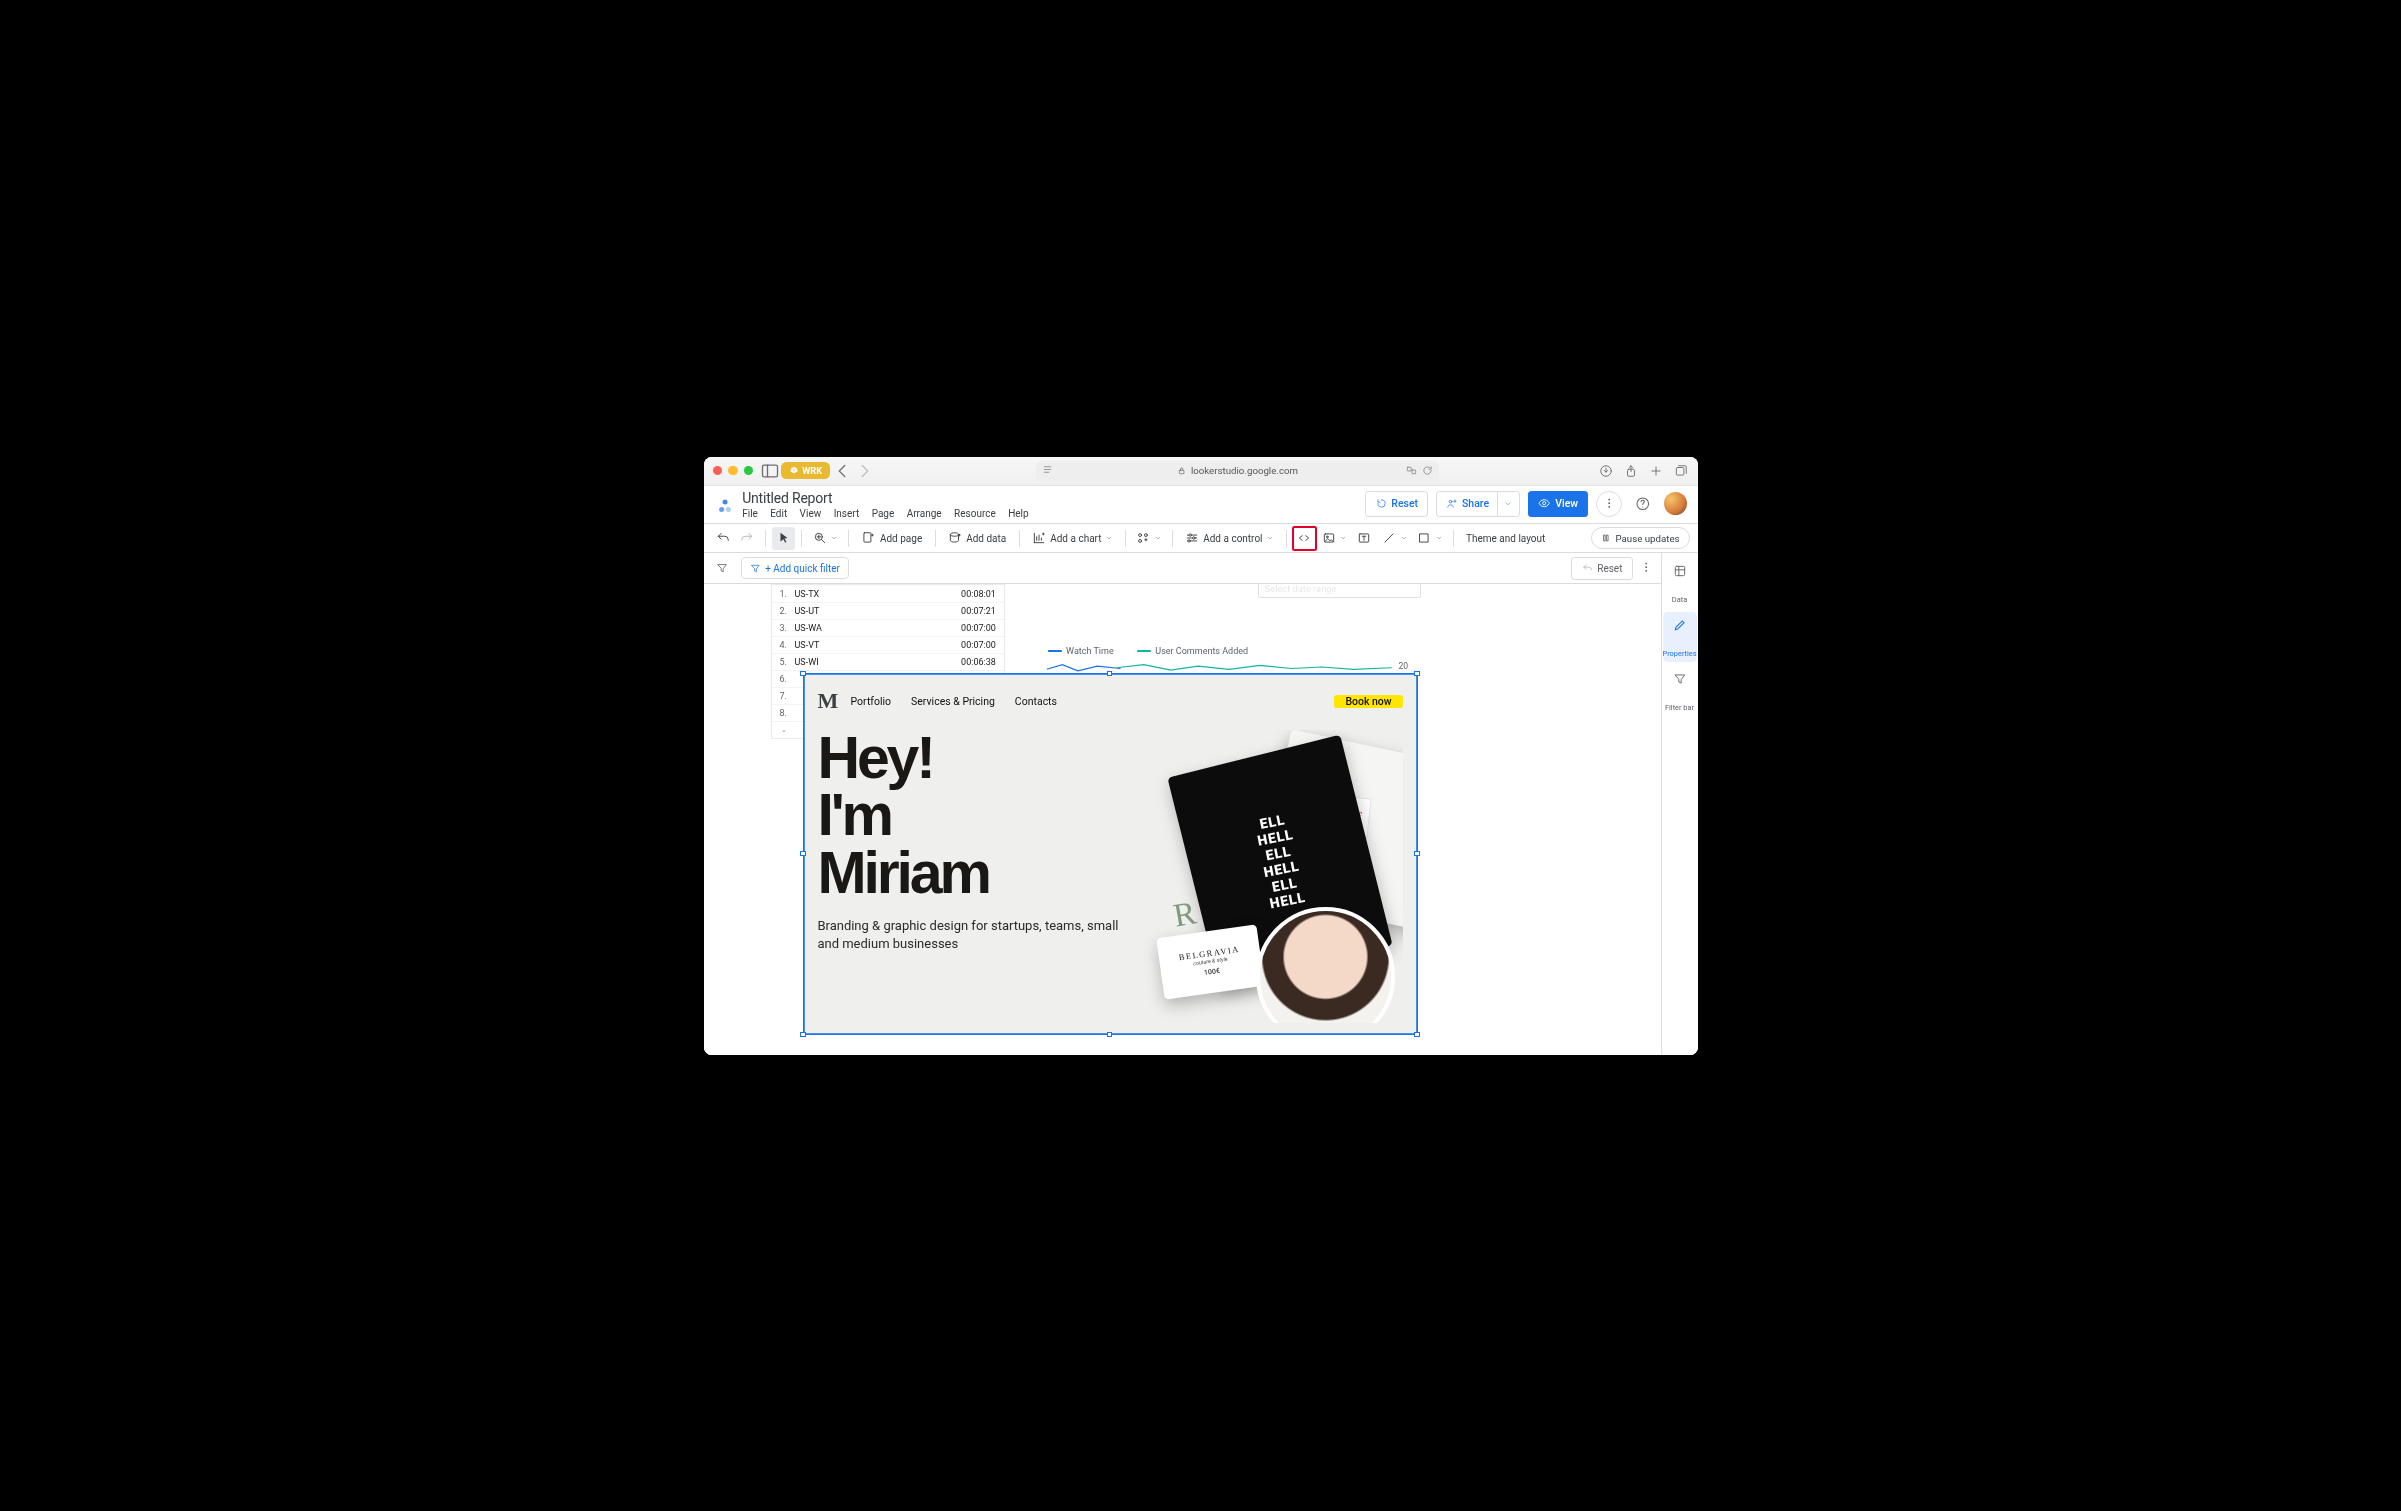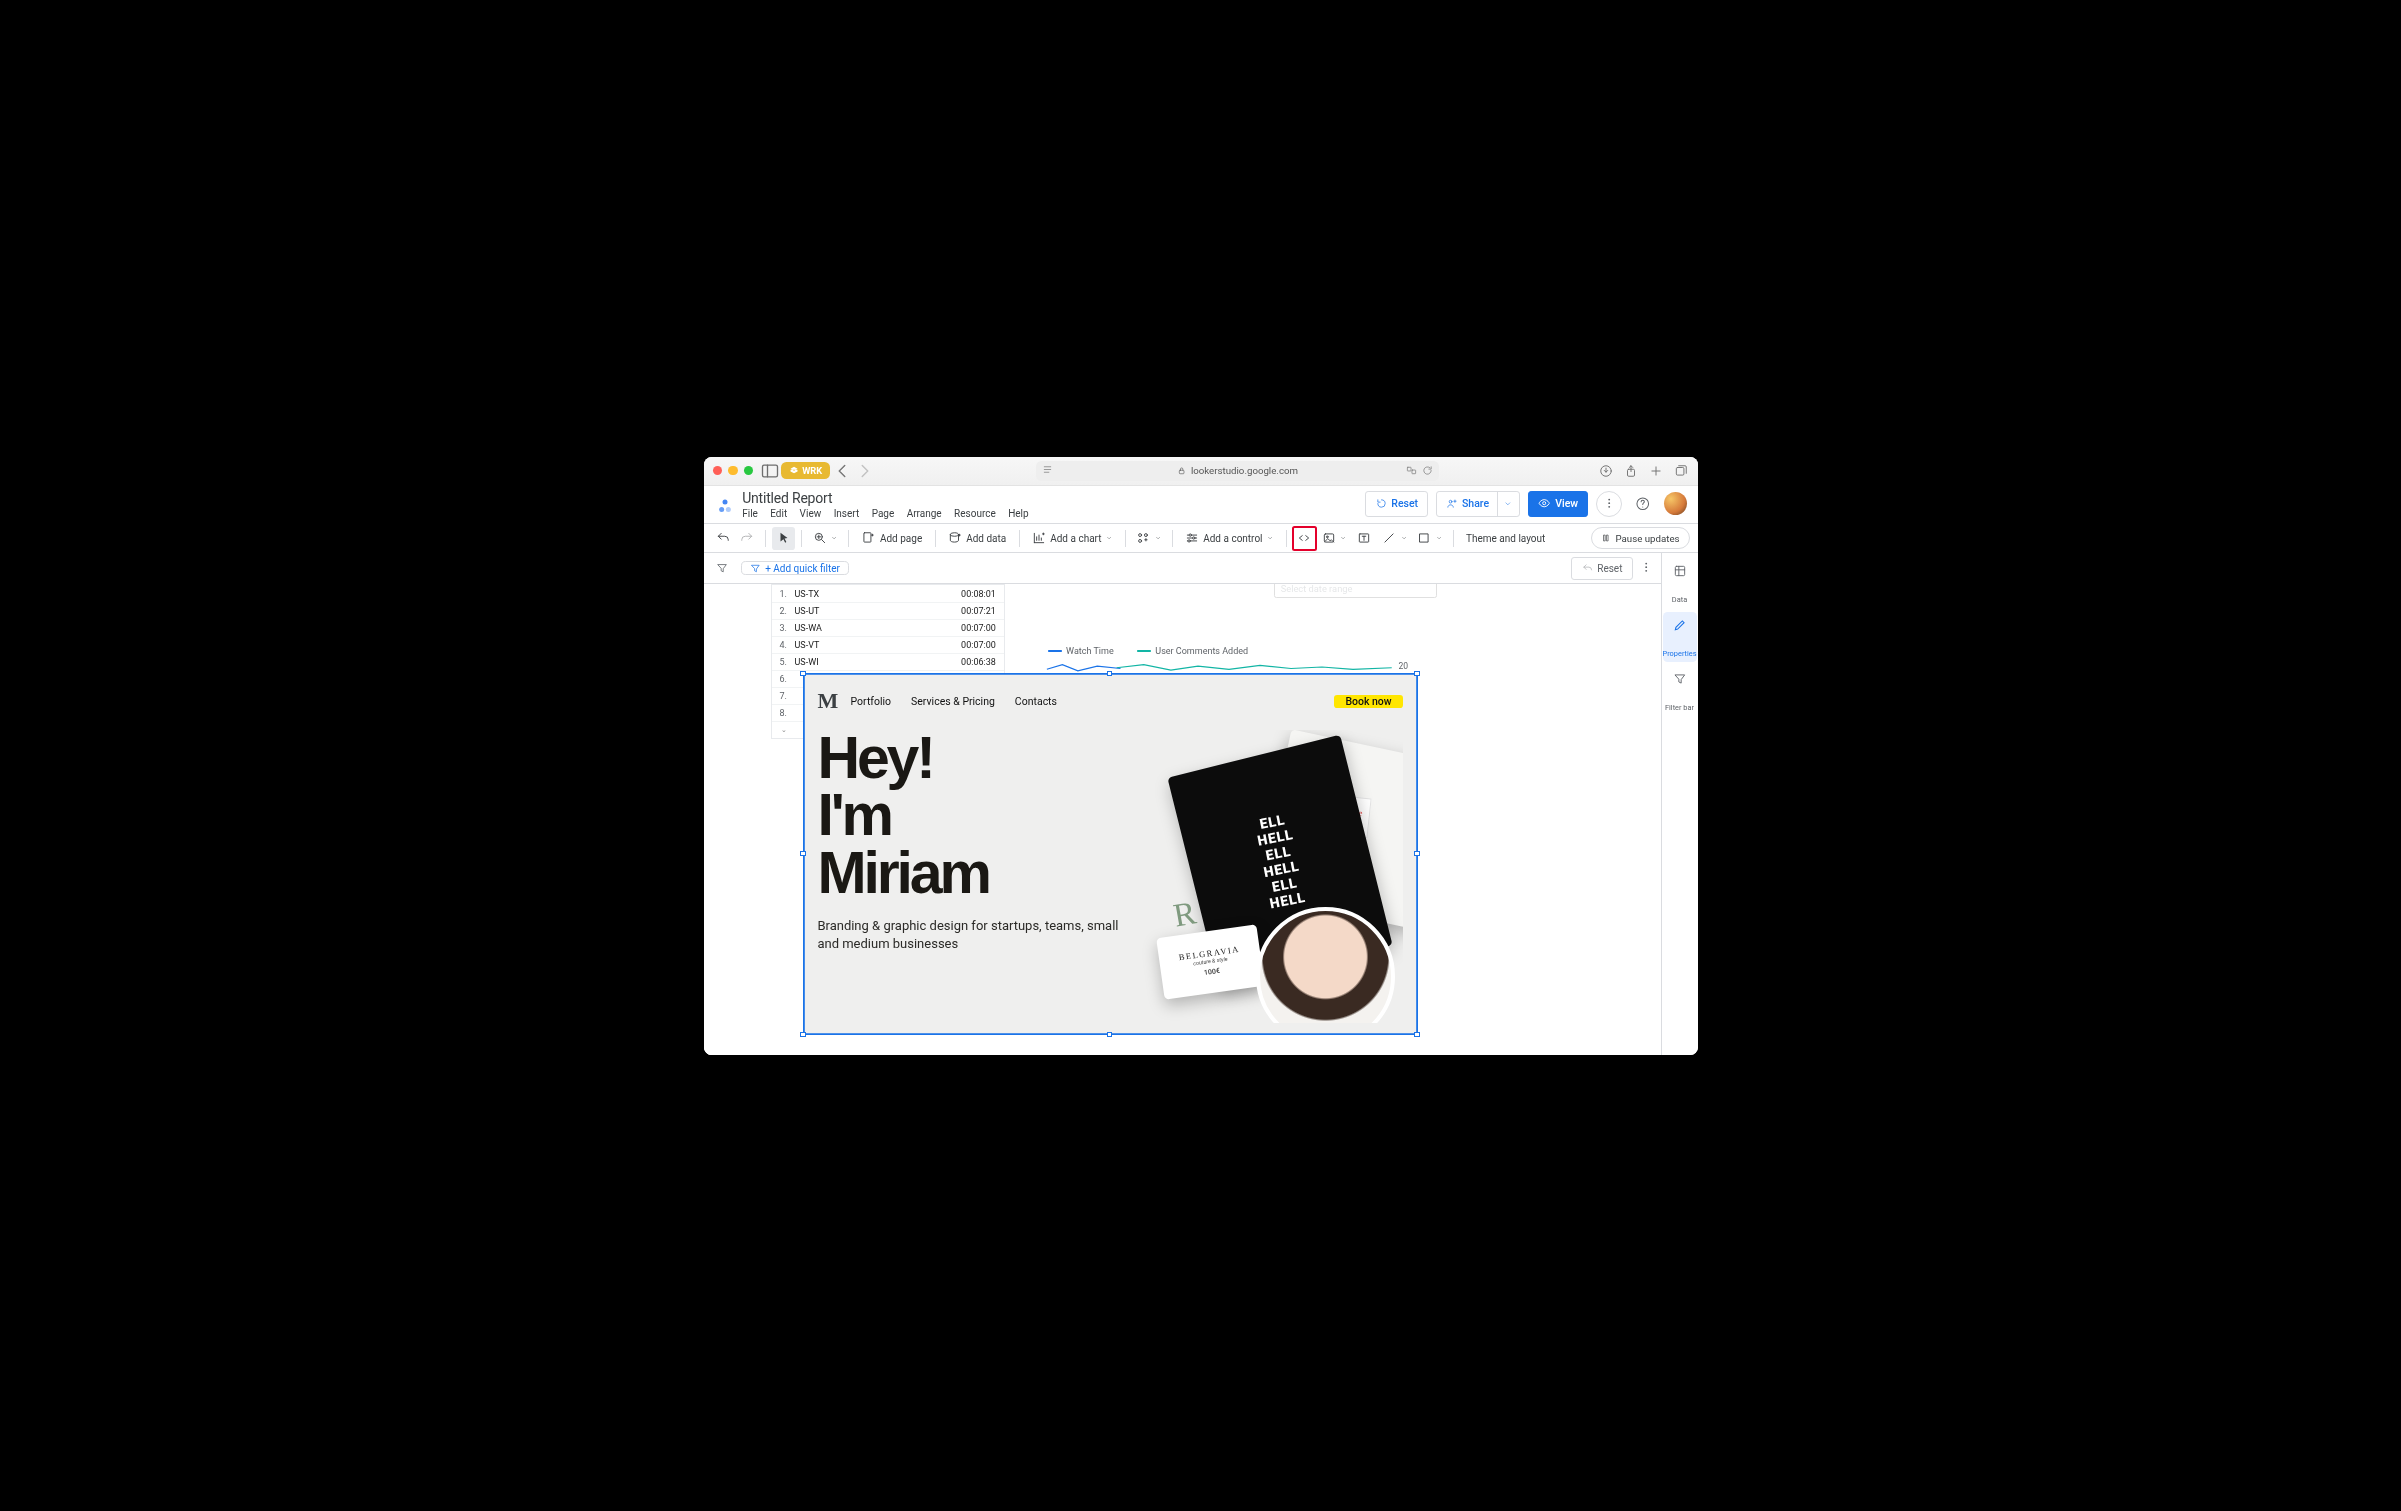--- a/index.html
+++ b/index.html
@@ -119,21 +119,21 @@
   }
 
   
   .workspace{flex:1;display:flex;min-height:0;}
   .canvas-wrap{flex:1;display:flex;flex-direction:column;min-width:0;}
   .filterbar{
     height:31px;border-bottom:0.8px solid var(--border);
     display:flex;align-items:center;gap:7.7px;padding:0 7.7px;flex:none;
   }
   .chip{
-    height:14px;border:0.8px solid var(--border);border-radius:4.6px;
+    height:22px;border:0.8px solid var(--border);border-radius:4.6px;
     display:flex;align-items:center;gap:4.6px;padding:0 7.7px;
     color:var(--blue);font-size:10px;
   }
   .filterbar .right{margin-left:auto;display:flex;align-items:center;gap:7.7px;}
   .reset-btn{
     height:23px;border:0.8px solid var(--border);border-radius:3.1px;
     padding:0 9.3px;display:flex;align-items:center;gap:4.6px;
     color:var(--muted);font-size:10px;
   }
 
@@ -154,21 +154,21 @@
   .tbl .row{
     display:flex;align-items:center;height:17px;border-top:0.8px solid #f1f3f4;
   }
   .tbl .row:first-child{border-top:none;}
   .tbl .c1{width:23px;text-align:right;padding-right:7.7px;color:#5f6368;}
   .tbl .c2{flex:1;color:#1a1a1a;}
   .tbl .c3{width:62px;text-align:right;padding-right:7.7px;color:#1a1a1a;font-variant-numeric:tabular-nums;}
 
   
   .date-ctl{
-    position:absolute;left:570px;top:-4.6px;width:163px;height:18.6px;
+    position:absolute;left:554px;top:-4.6px;width:163px;height:18.6px;
     border:0.8px solid #e0e0e0;border-radius:2.3px;background:#fff;
     font-size:9.3px;color:#9aa0a6;display:flex;align-items:center;padding:0 6.2px;
   }
 
   
   .legend{
     position:absolute;left:344px;top:62px;display:flex;gap:23px;
     font-size:9px;color:#5f6368;align-items:center;
   }
   .legend .item{display:flex;gap:4.6px;align-items:center;}

